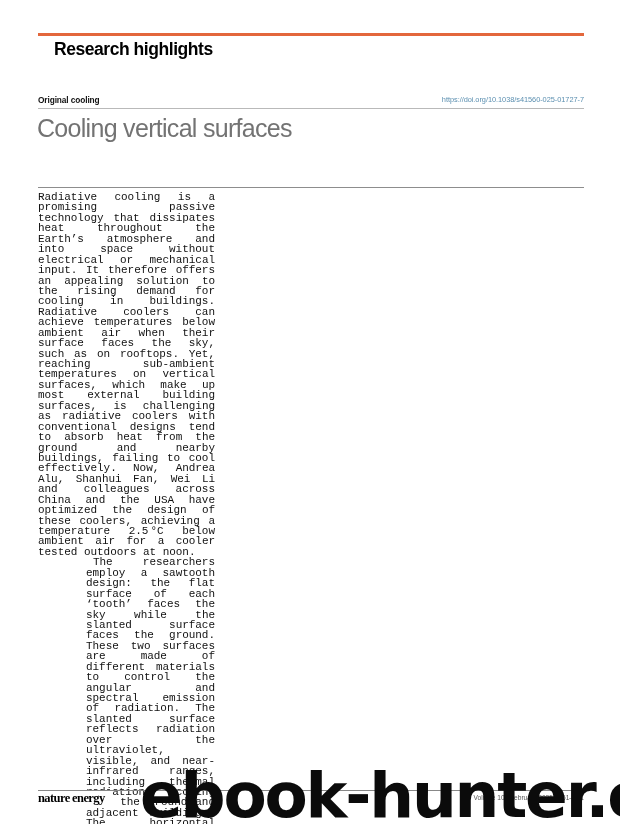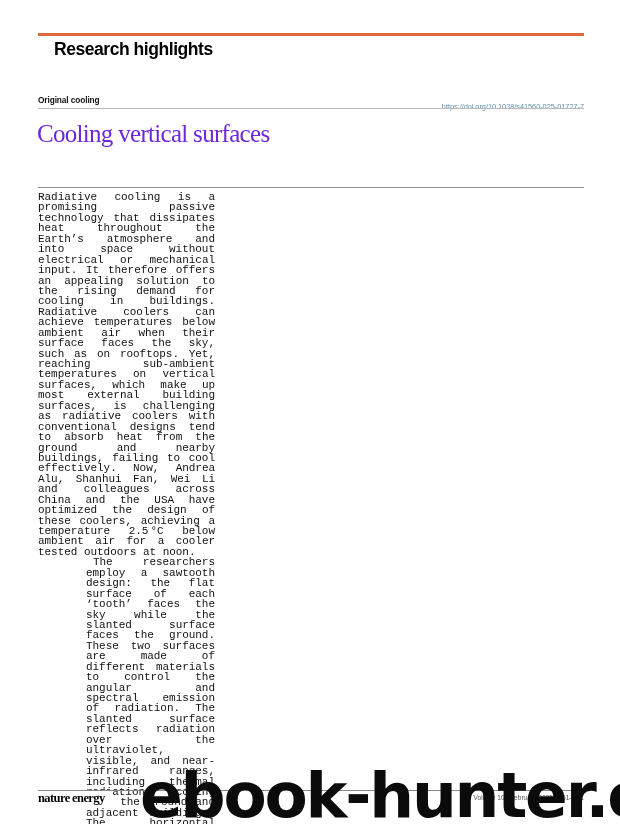--- a/index.html
+++ b/index.html
@@ -52,21 +52,21 @@
     font-family: "Liberation Sans", "DejaVu Sans", sans-serif;
     font-weight: bold;
     font-size: 8.3px;
     letter-spacing: -0.1px;
     color: #111;
     white-space: nowrap;
   }
   .doi {
     position: absolute;
     right: 36px;
-    top: 102px;
+    top: 95px;
     font-family: "Liberation Sans", "DejaVu Sans", sans-serif;
     font-size: 7.4px;
     letter-spacing: -0.05px;
     color: #5b8fb0;
     white-space: nowrap;
     text-decoration: none;
     padding-left: 40px;
   }
   .kicker-rule {
     position: absolute;
@@ -74,25 +74,25 @@
     top: 108px;
     width: 546px;
     height: 1px;
     background: #b9b9b9;
   }
 
   
   .headline {
     position: absolute;
     left: 37px;
-    top: 120px;
-    font-family: Liberation Serif, serif;
+    top: 114px;
+    font-family: Liberation Sans, sans-serif;
     font-size: 25px;
     letter-spacing: -0.7px;
-    color: #6d28d9;
+    color: #737373;
     white-space: nowrap;
   }
 
   
   .body-rule {
     position: absolute;
     left: 38px;
     top: 187px;
     width: 546px;
     height: 1px;

